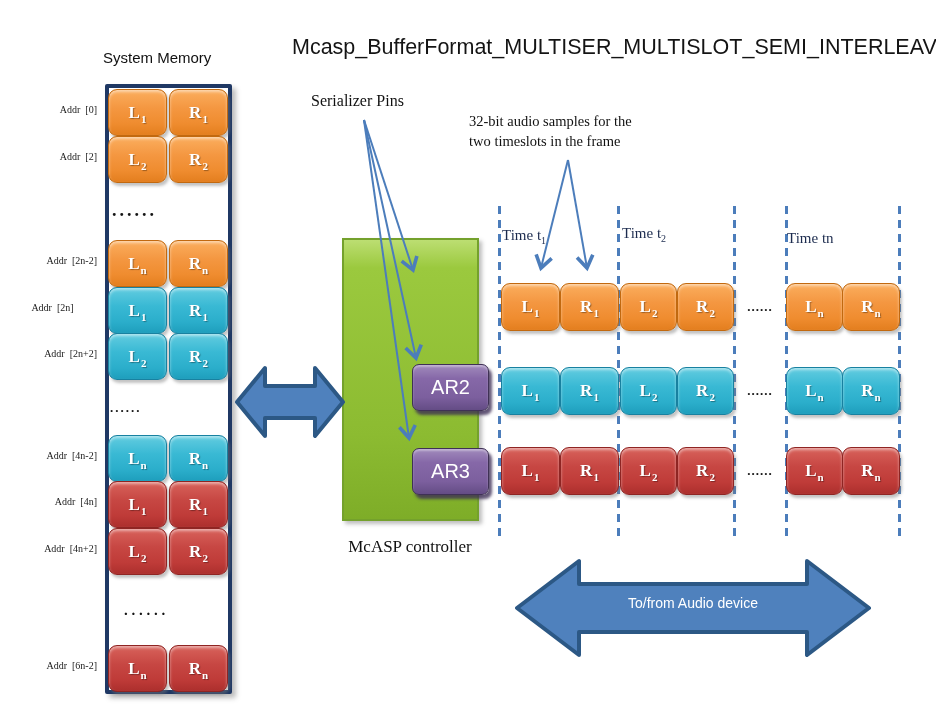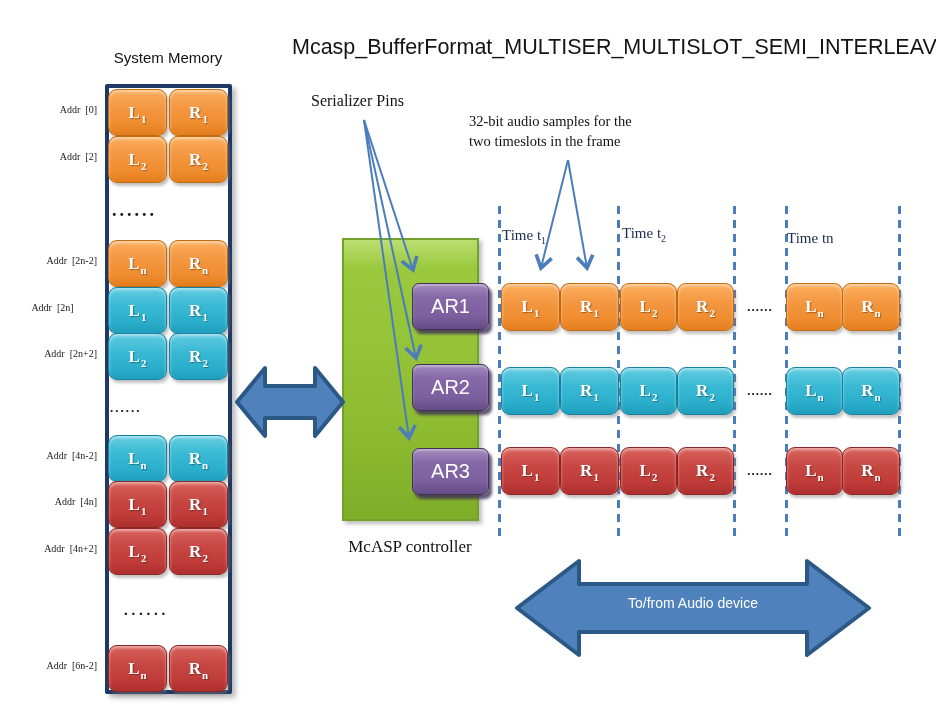--- a/index.html
+++ b/index.html
@@ -1,20 +1,20 @@
 <!DOCTYPE html>
 <html><head>
 <meta charset="utf-8">
 <style>
   html,body{margin:0;padding:0;background:#fff;}
   .stage{position:relative;width:936px;height:721px;background:#fff;overflow:hidden;
          font-family:"Liberation Serif",serif;color:#111;}
   .abs{position:absolute;}
   .title{font-family:"Liberation Sans",sans-serif;font-size:21.5px;color:#141414;white-space:pre;}
-  .heading{font-family:"Liberation Sans",sans-serif;font-size:15px;color:#111;text-align:center;}
+  .heading{font-family:"Liberation Sans",sans-serif;font-size:15px;color:#111;text-align:left;}
   .serif-label{font-size:16px;color:#111;white-space:pre;}
   .note-line{font-size:14.5px;color:#111;white-space:pre;}
   .addr{font-size:10px;color:#1a1a1a;text-align:right;white-space:pre;width:89px;line-height:18px;}
   .mem-box{border:4px solid #1F3864;border-radius:2px;background:#fff;
            box-shadow:4px 4px 5px rgba(90,90,90,.4);}
   .cell{position:absolute;width:57px;height:45px;border-radius:9px;color:#fff;
         font-family:"Liberation Serif",serif;font-weight:bold;font-size:17px;
         display:flex;align-items:center;justify-content:center;
         text-shadow:1px 1px 1px rgba(0,0,0,.35);
         box-shadow:2px 3px 3px rgba(120,120,120,.45), inset 0 2px 3px rgba(255,255,255,.5);}
@@ -130,21 +130,20 @@
       <span class="sub">n</span>
     </div>
   <div class="cell red" style="left:169px;top:645px;">
       <span>R</span>
       <span class="sub">n</span>
     </div>
 
   <div class="abs green-box" style="left:342px;top:238px;width:133px;height:279px;"></div>
   <div class="abs ctrl-label" style="left:332px;top:537px;width:156px;">McASP controller</div>
 
-  <div class="abs ar" style="left:412px;top:283px;">AR1</div>
   <div class="abs ar" style="left:412px;top:364px;">AR2</div>
   <div class="abs ar" style="left:412px;top:448px;">AR3</div>
 
   <div class="abs serif-label" style="left:311px;top:92px;">Serializer Pins</div>
 
   <div class="abs note-line" style="left:469px;top:113px;">32-bit audio samples for the</div>
   <div class="abs note-line" style="left:469px;top:133px;">two timeslots in the frame</div>
 
   <div class="abs vdash" style="left:498px;top:206px;height:330px;"></div>
   <div class="abs vdash" style="left:617px;top:206px;height:330px;"></div>

